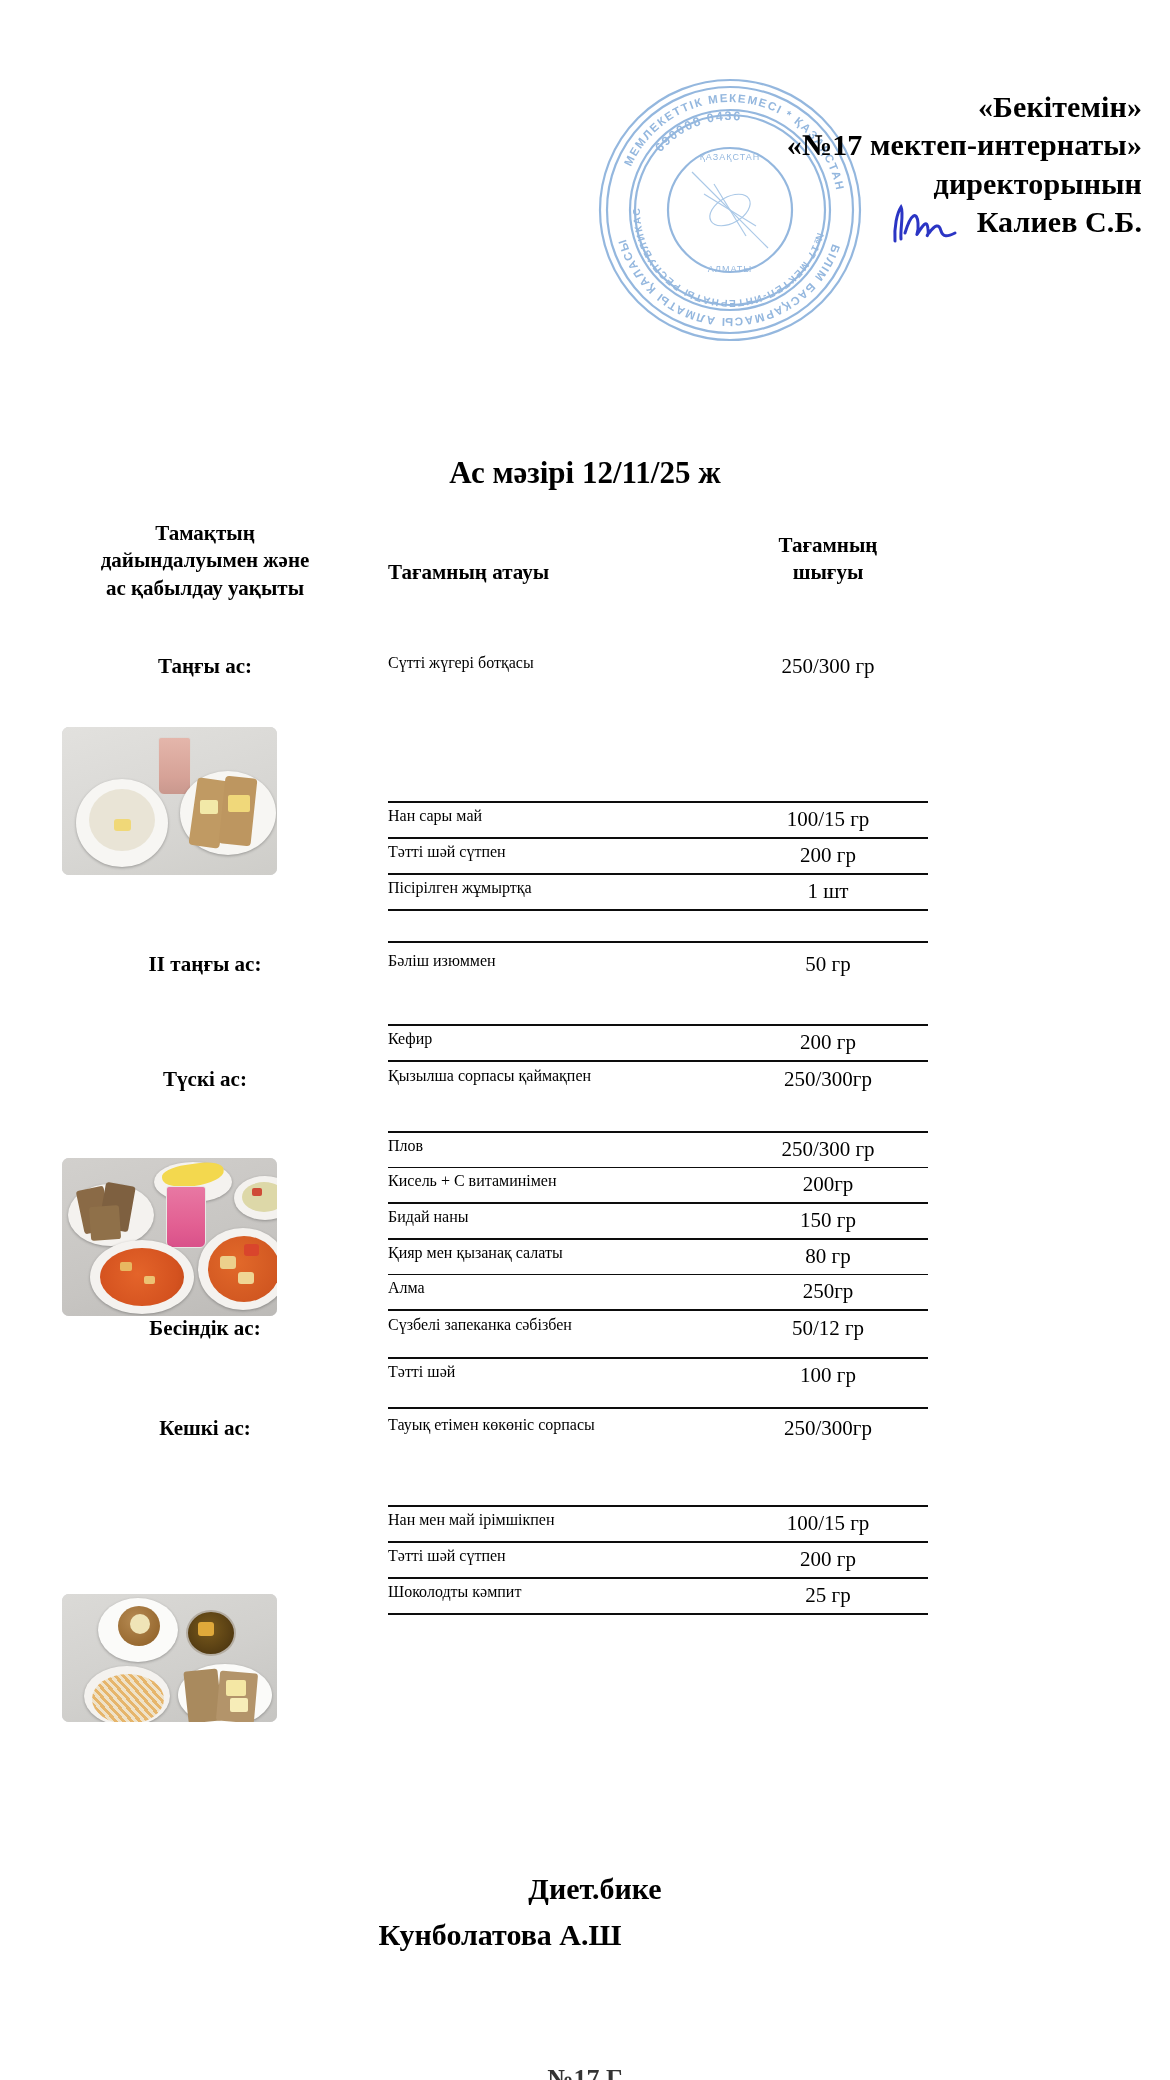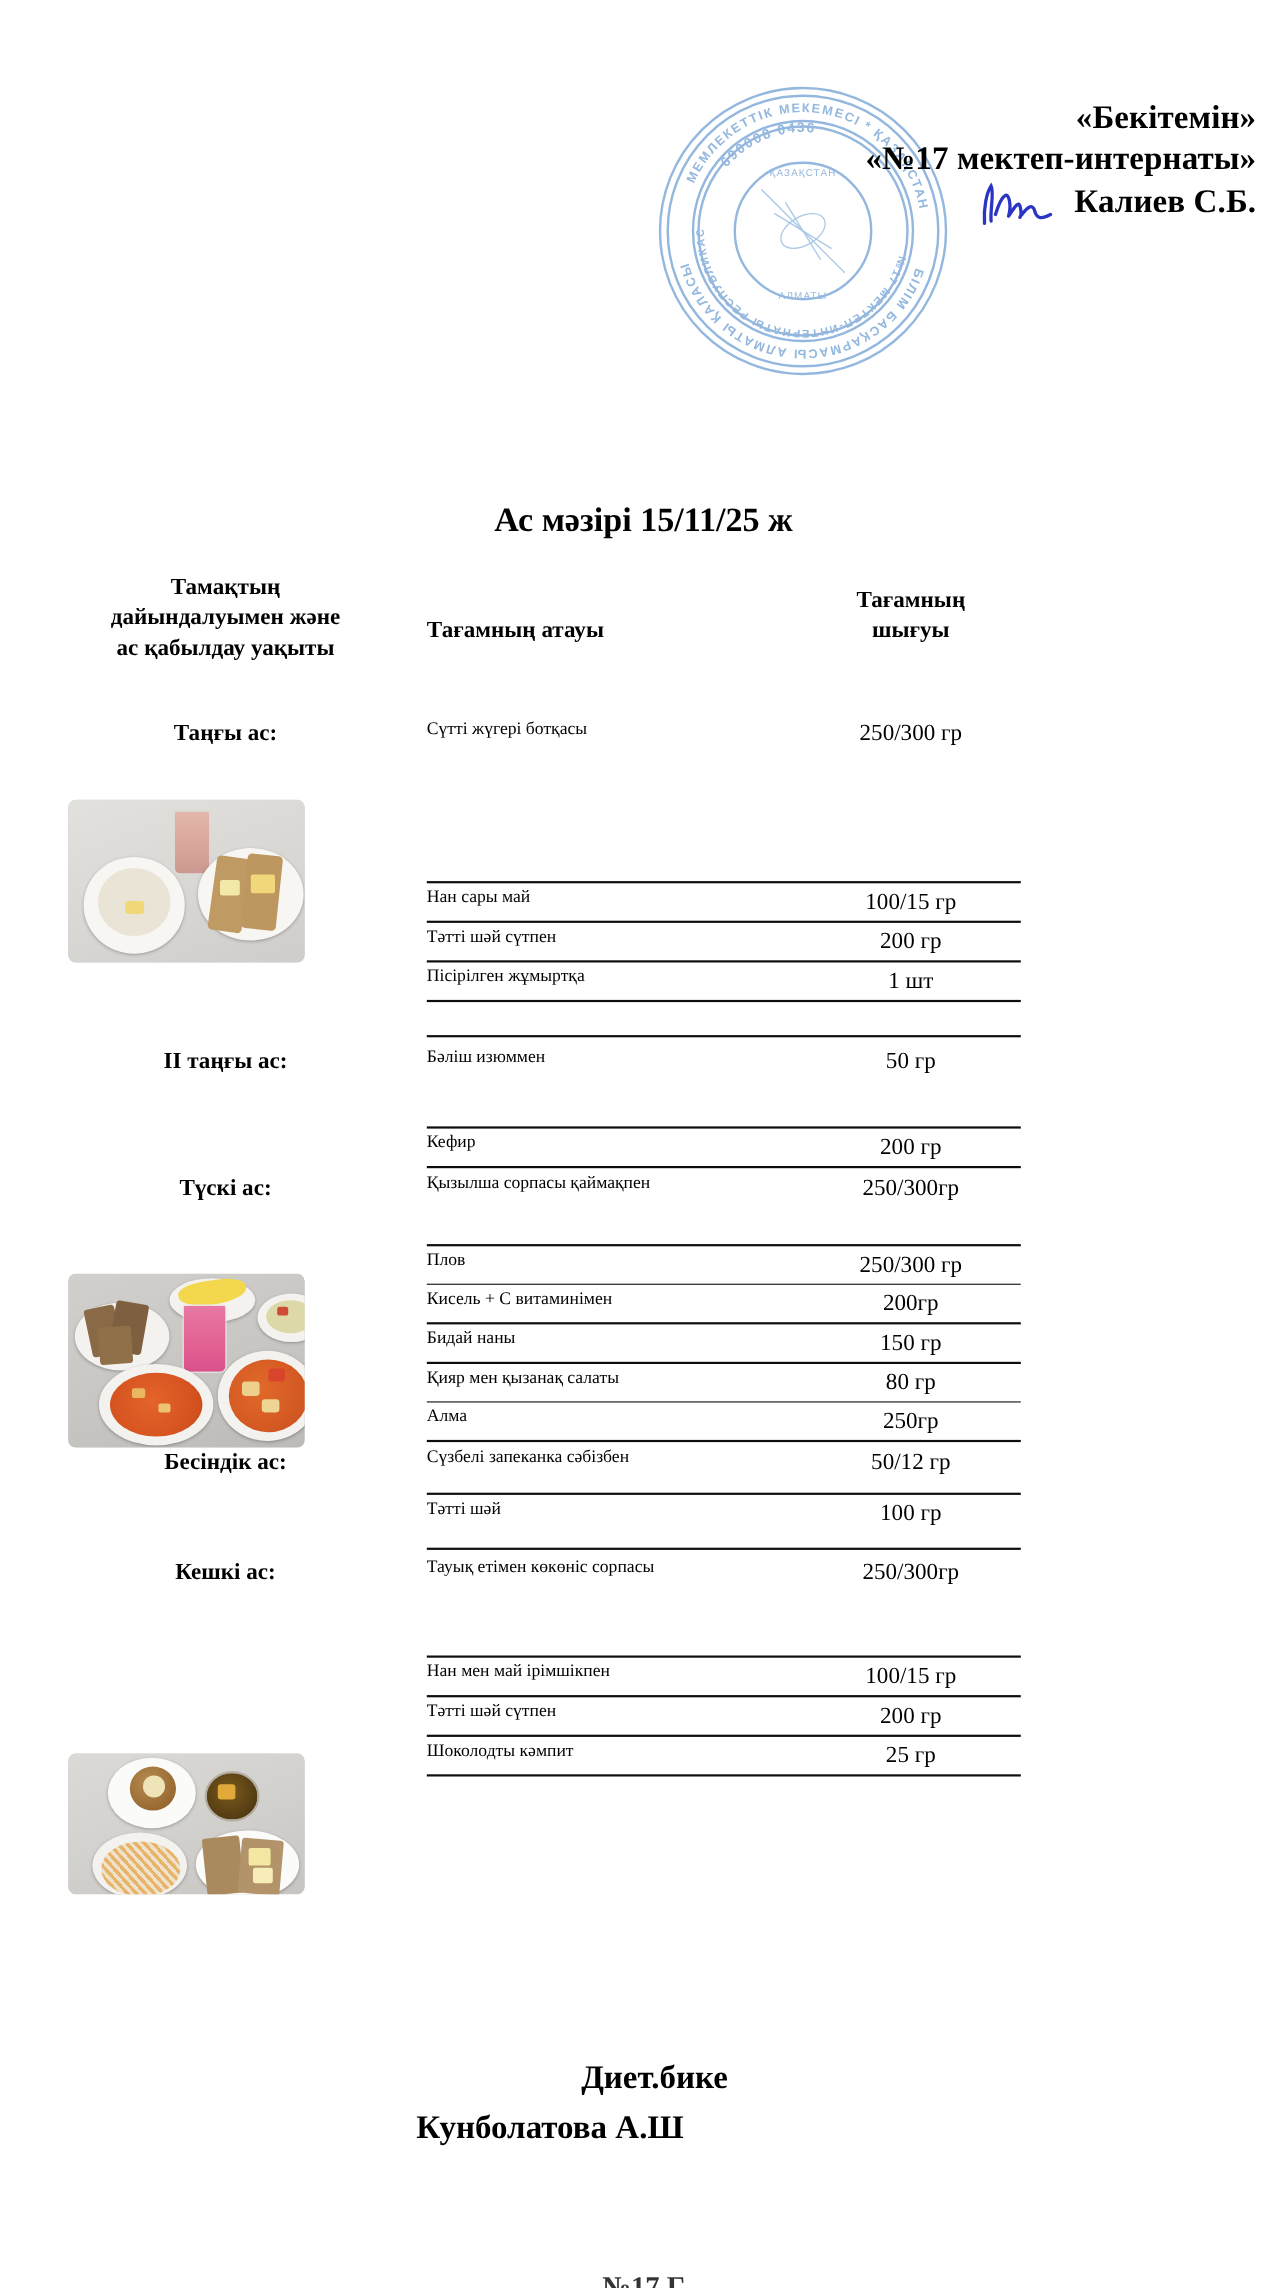--- a/index.html
+++ b/index.html
@@ -212,34 +212,35 @@
   </g>
   <g fill="#8fb4dd" font-family="'Liberation Sans', sans-serif" font-size="9" letter-spacing="1">
     <text x="134" y="84" text-anchor="middle">ҚАЗАҚСТАН</text>
     <text x="134" y="196" text-anchor="middle">АЛМАТЫ</text>
   </g>
 </svg>
 
 <div class="approval-block">
   <div class="approval-line">«Бекітемін»</div>
   <div class="approval-line">«№17 мектеп-интернаты»</div>
+  <div class="approval-line">директорынын</div>
   <div class="approval-line sig-row">
     <span class="sig-mark">
       <svg width="86" height="40" viewBox="0 0 86 40" aria-hidden="true">
         <g fill="none" stroke="#2b35c4" stroke-width="3" stroke-linecap="round">
           <path d="M10 38 C 9 24, 12 10, 16 4 C 19 10, 15 26, 16 36"></path>
           <path d="M20 30 C 26 10, 32 8, 33 20 C 34 30, 30 34, 33 30 C 38 22, 42 16, 43 26 C 44 34, 40 34, 44 30 C 50 22, 54 20, 56 28 C 58 34, 62 34, 70 30"></path>
         </g>
       </svg>
     </span>
     <span>Калиев С.Б.</span>
   </div>
 </div>
 
-<div class="doc-title">Ас мәзірі 15/11/25 ж</div>
+<div class="doc-title">Ас мәзірі 12/11/25 ж</div>
 
 <div class="menu-area">
 
   <div class="col-time hdr-time" style="top:0px;">
     <div>Тамақтың</div>
     <div>дайындалуымен және</div>
     <div>ас қабылдау уақыты</div>
   </div>
   <div class="col-dish hdr-dish" style="top:39px;">Тағамның атауы</div>
   <div class="col-out hdr-out" style="top:12px;">

